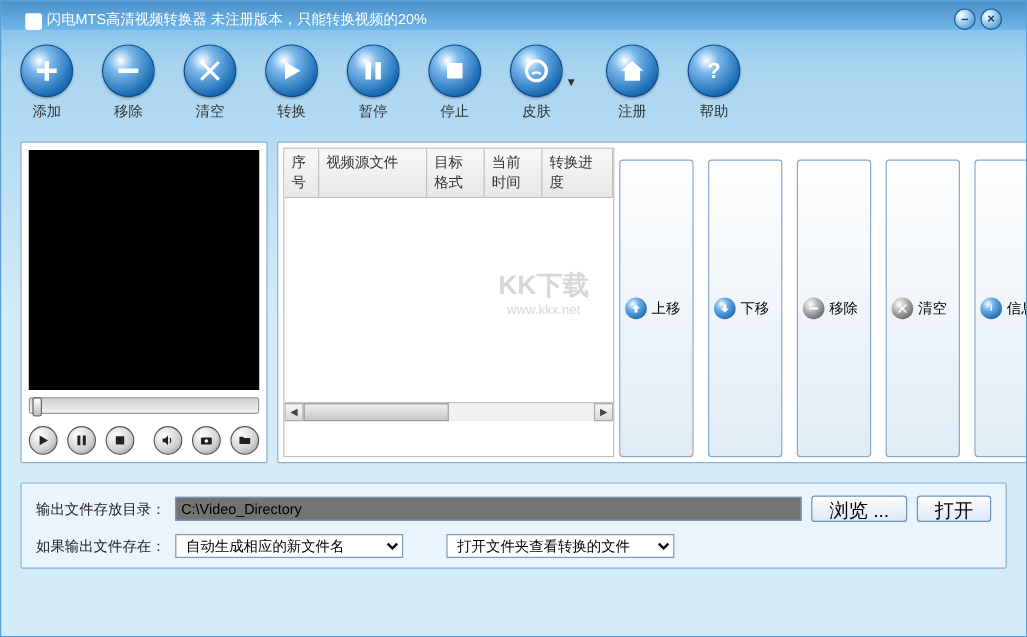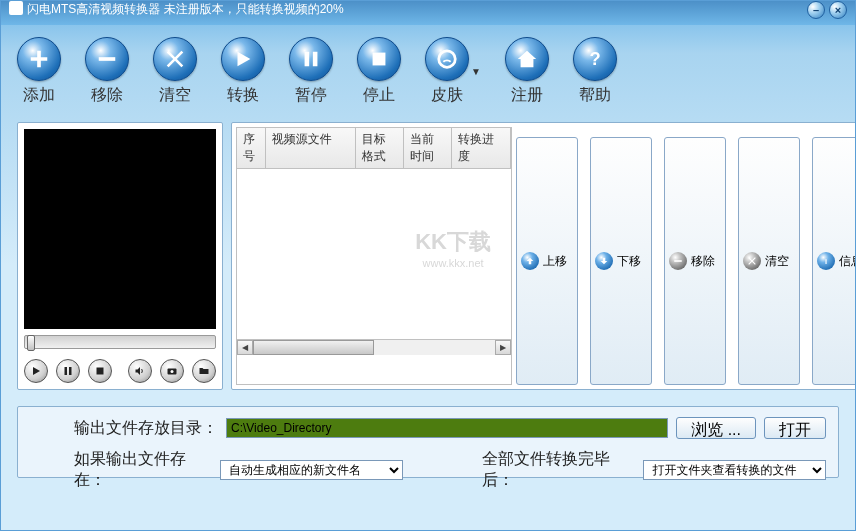--- a/index.html
+++ b/index.html
@@ -7,22 +7,22 @@
   font-family: "Microsoft YaHei", SimSun, Arial, sans-serif;
   font-size: 12px;
   background: linear-gradient(to bottom, #6fb7e8 0%, #a8d4f0 10%, #d4ecfa 50%, #d4ecfa 100%);
   width: 856px; height: 531px;
   overflow: hidden;
   border: 1px solid #5a9ed6;
 }
 .titlebar {
   height: 24px;
   background: linear-gradient(to bottom, #4c90c8, #6fb7e8);
-  display: flex; align-items: flex-start;
-  padding: 0 8px;
+  display: flex; align-items: flex-end;
+  padding: 0 20px;
   color: #fff;
   font-size: 12px;
 }
 .titlebar-icon { width: 14px; height: 14px; background: #fff; border-radius: 2px; margin-right: 4px; }
 .titlebar-spacer { flex: 1; }
 .win-btn {
   width: 18px; height: 18px; border-radius: 50%;
   background: radial-gradient(circle at 30% 30%, #fff, #a0d0f0 40%, #3080c0);
   border: 1px solid #2060a0;
   margin-left: 4px;
@@ -38,21 +38,21 @@
 .tb-group { display: flex; gap: 24px; }
 .tb-item { display: flex; flex-direction: column; align-items: center; gap: 4px; cursor: pointer; }
 .tb-btn {
   width: 44px; height: 44px; border-radius: 50%;
   background: radial-gradient(circle at 35% 30%, #fff 0%, #7ab8ea 25%, #1e6fb8 70%, #0d4a8c 100%);
   border: 1px solid #0d4a8c;
   display: flex; align-items: center; justify-content: center;
   box-shadow: 0 1px 2px rgba(0,0,0,.3);
 }
 .tb-btn svg { width: 22px; height: 22px; fill: #fff; }
-.tb-label { font-size: 16px; color: #333; }
+.tb-label { font-size: 12px; color: #333; }
 .tb-dropdown { display: flex; align-items: center; }
 .tb-arrow { font-size: 10px; color: #333; margin-left: 2px; align-self: center; }
 
 .content { display: flex; padding: 8px 16px; gap: 8px; }
 .panel {
   background: #fff;
   border: 1px solid #8ab0d0;
   border-radius: 2px;
 }
 .left-panel { width: 338px; padding: 6px; }
@@ -119,24 +119,24 @@
 .pill-icon {
   width: 18px; height: 18px; border-radius: 50%;
   background: radial-gradient(circle at 35% 30%, #fff 0%, #6cb0e8 30%, #1a68b0 80%);
   display:flex;align-items:center;justify-content:center;
 }
 .pill-icon svg { width:10px;height:10px;fill:#fff; }
 .pill-icon.gray { background: radial-gradient(circle at 35% 30%, #fff 0%, #c0c0c0 30%, #666 80%); }
 
 .bottom-area { margin: 8px 16px 0; padding: 10px 12px 0; border: 1px solid #8ab0d0; background: #eaf4fc; border-radius: 2px; height: 72px; }
 .form-row { display: flex; align-items: center; gap: 8px; margin-bottom: 10px; }
-.form-label { font-size: 16px; color: #222; margin-left: 44px; }
+.form-label { font-size: 12px; color: #222; }
 .text-input {
   flex: 1; height: 20px; padding: 1px 4px;
-  background: #4d7c0f; border: 1px solid #7a98b8;
+  background: #737373; border: 1px solid #7a98b8;
   font-family: inherit; font-size: 12px;
 }
 .select {
   height: 20px; padding: 1px 4px;
   background: #fff; border: 1px solid #7a98b8;
   font-family: inherit; font-size: 12px;
 }
 .btn {
   padding: 2px 14px; height: 22px;
   background: linear-gradient(to bottom, #fefefe, #dbe9f4);
@@ -359,18 +359,17 @@
     <input class="text-input" value="C:\Video_Directory" style="">
     <button class="btn">浏览 ...</button>
     <button class="btn">打开</button>
   </div>
   <div class="form-row">
     <span class="form-label">如果输出文件存在：</span>
     <select class="select" style="width:190px">
       <option>自动生成相应的新文件名</option>
     </select>
     <span style="width:20px"></span>
-    <span class="form-label">全部文件转换完毕后：</span>
     <select class="select" style="width:190px">
       <option>打开文件夹查看转换的文件</option>
     </select>
   </div>
 </div>
 
 </body></html>

